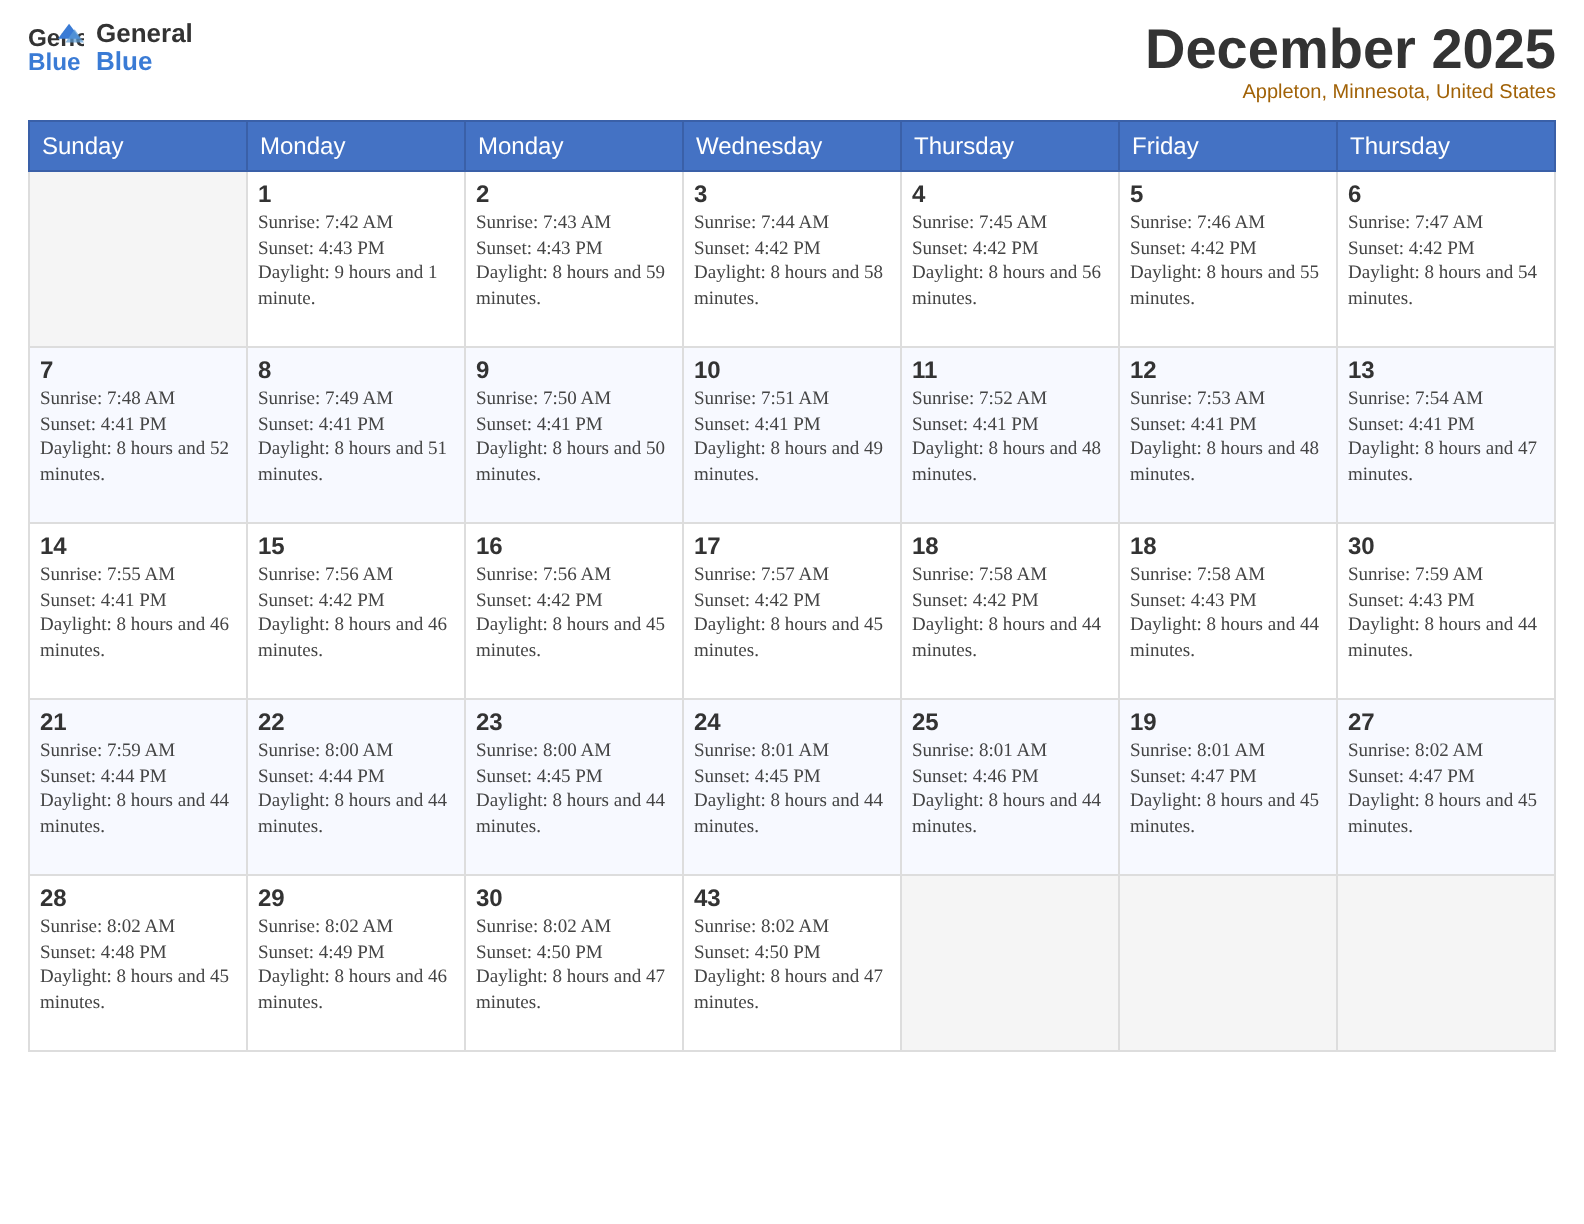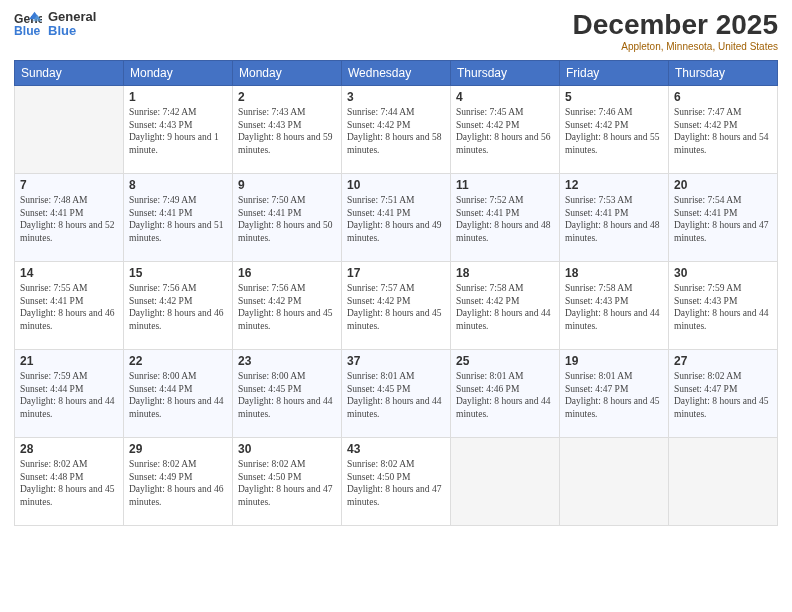--- a/index.html
+++ b/index.html
@@ -169,21 +169,21 @@
           </td>
           <td>
             <span class="day-num">11</span>
             <div class="day-info">Sunrise: 7:52 AM<br>Sunset: 4:41 PM<br>Daylight: 8 hours and 48 minutes.</div>
           </td>
           <td>
             <span class="day-num">12</span>
             <div class="day-info">Sunrise: 7:53 AM<br>Sunset: 4:41 PM<br>Daylight: 8 hours and 48 minutes.</div>
           </td>
           <td>
-            <span class="day-num">20</span>
+            <span class="day-num">13</span>
             <div class="day-info">Sunrise: 7:54 AM<br>Sunset: 4:41 PM<br>Daylight: 8 hours and 47 minutes.</div>
           </td>
         </tr>
         <tr>
           <td>
             <span class="day-num">14</span>
             <div class="day-info">Sunrise: 7:55 AM<br>Sunset: 4:41 PM<br>Daylight: 8 hours and 46 minutes.</div>
           </td>
           <td>
             <span class="day-num">15</span>
@@ -217,21 +217,21 @@
           </td>
           <td>
             <span class="day-num">22</span>
             <div class="day-info">Sunrise: 8:00 AM<br>Sunset: 4:44 PM<br>Daylight: 8 hours and 44 minutes.</div>
           </td>
           <td>
             <span class="day-num">23</span>
             <div class="day-info">Sunrise: 8:00 AM<br>Sunset: 4:45 PM<br>Daylight: 8 hours and 44 minutes.</div>
           </td>
           <td>
-            <span class="day-num">37</span>
+            <span class="day-num">24</span>
             <div class="day-info">Sunrise: 8:01 AM<br>Sunset: 4:45 PM<br>Daylight: 8 hours and 44 minutes.</div>
           </td>
           <td>
             <span class="day-num">25</span>
             <div class="day-info">Sunrise: 8:01 AM<br>Sunset: 4:46 PM<br>Daylight: 8 hours and 44 minutes.</div>
           </td>
           <td>
             <span class="day-num">19</span>
             <div class="day-info">Sunrise: 8:01 AM<br>Sunset: 4:47 PM<br>Daylight: 8 hours and 45 minutes.</div>
           </td>

